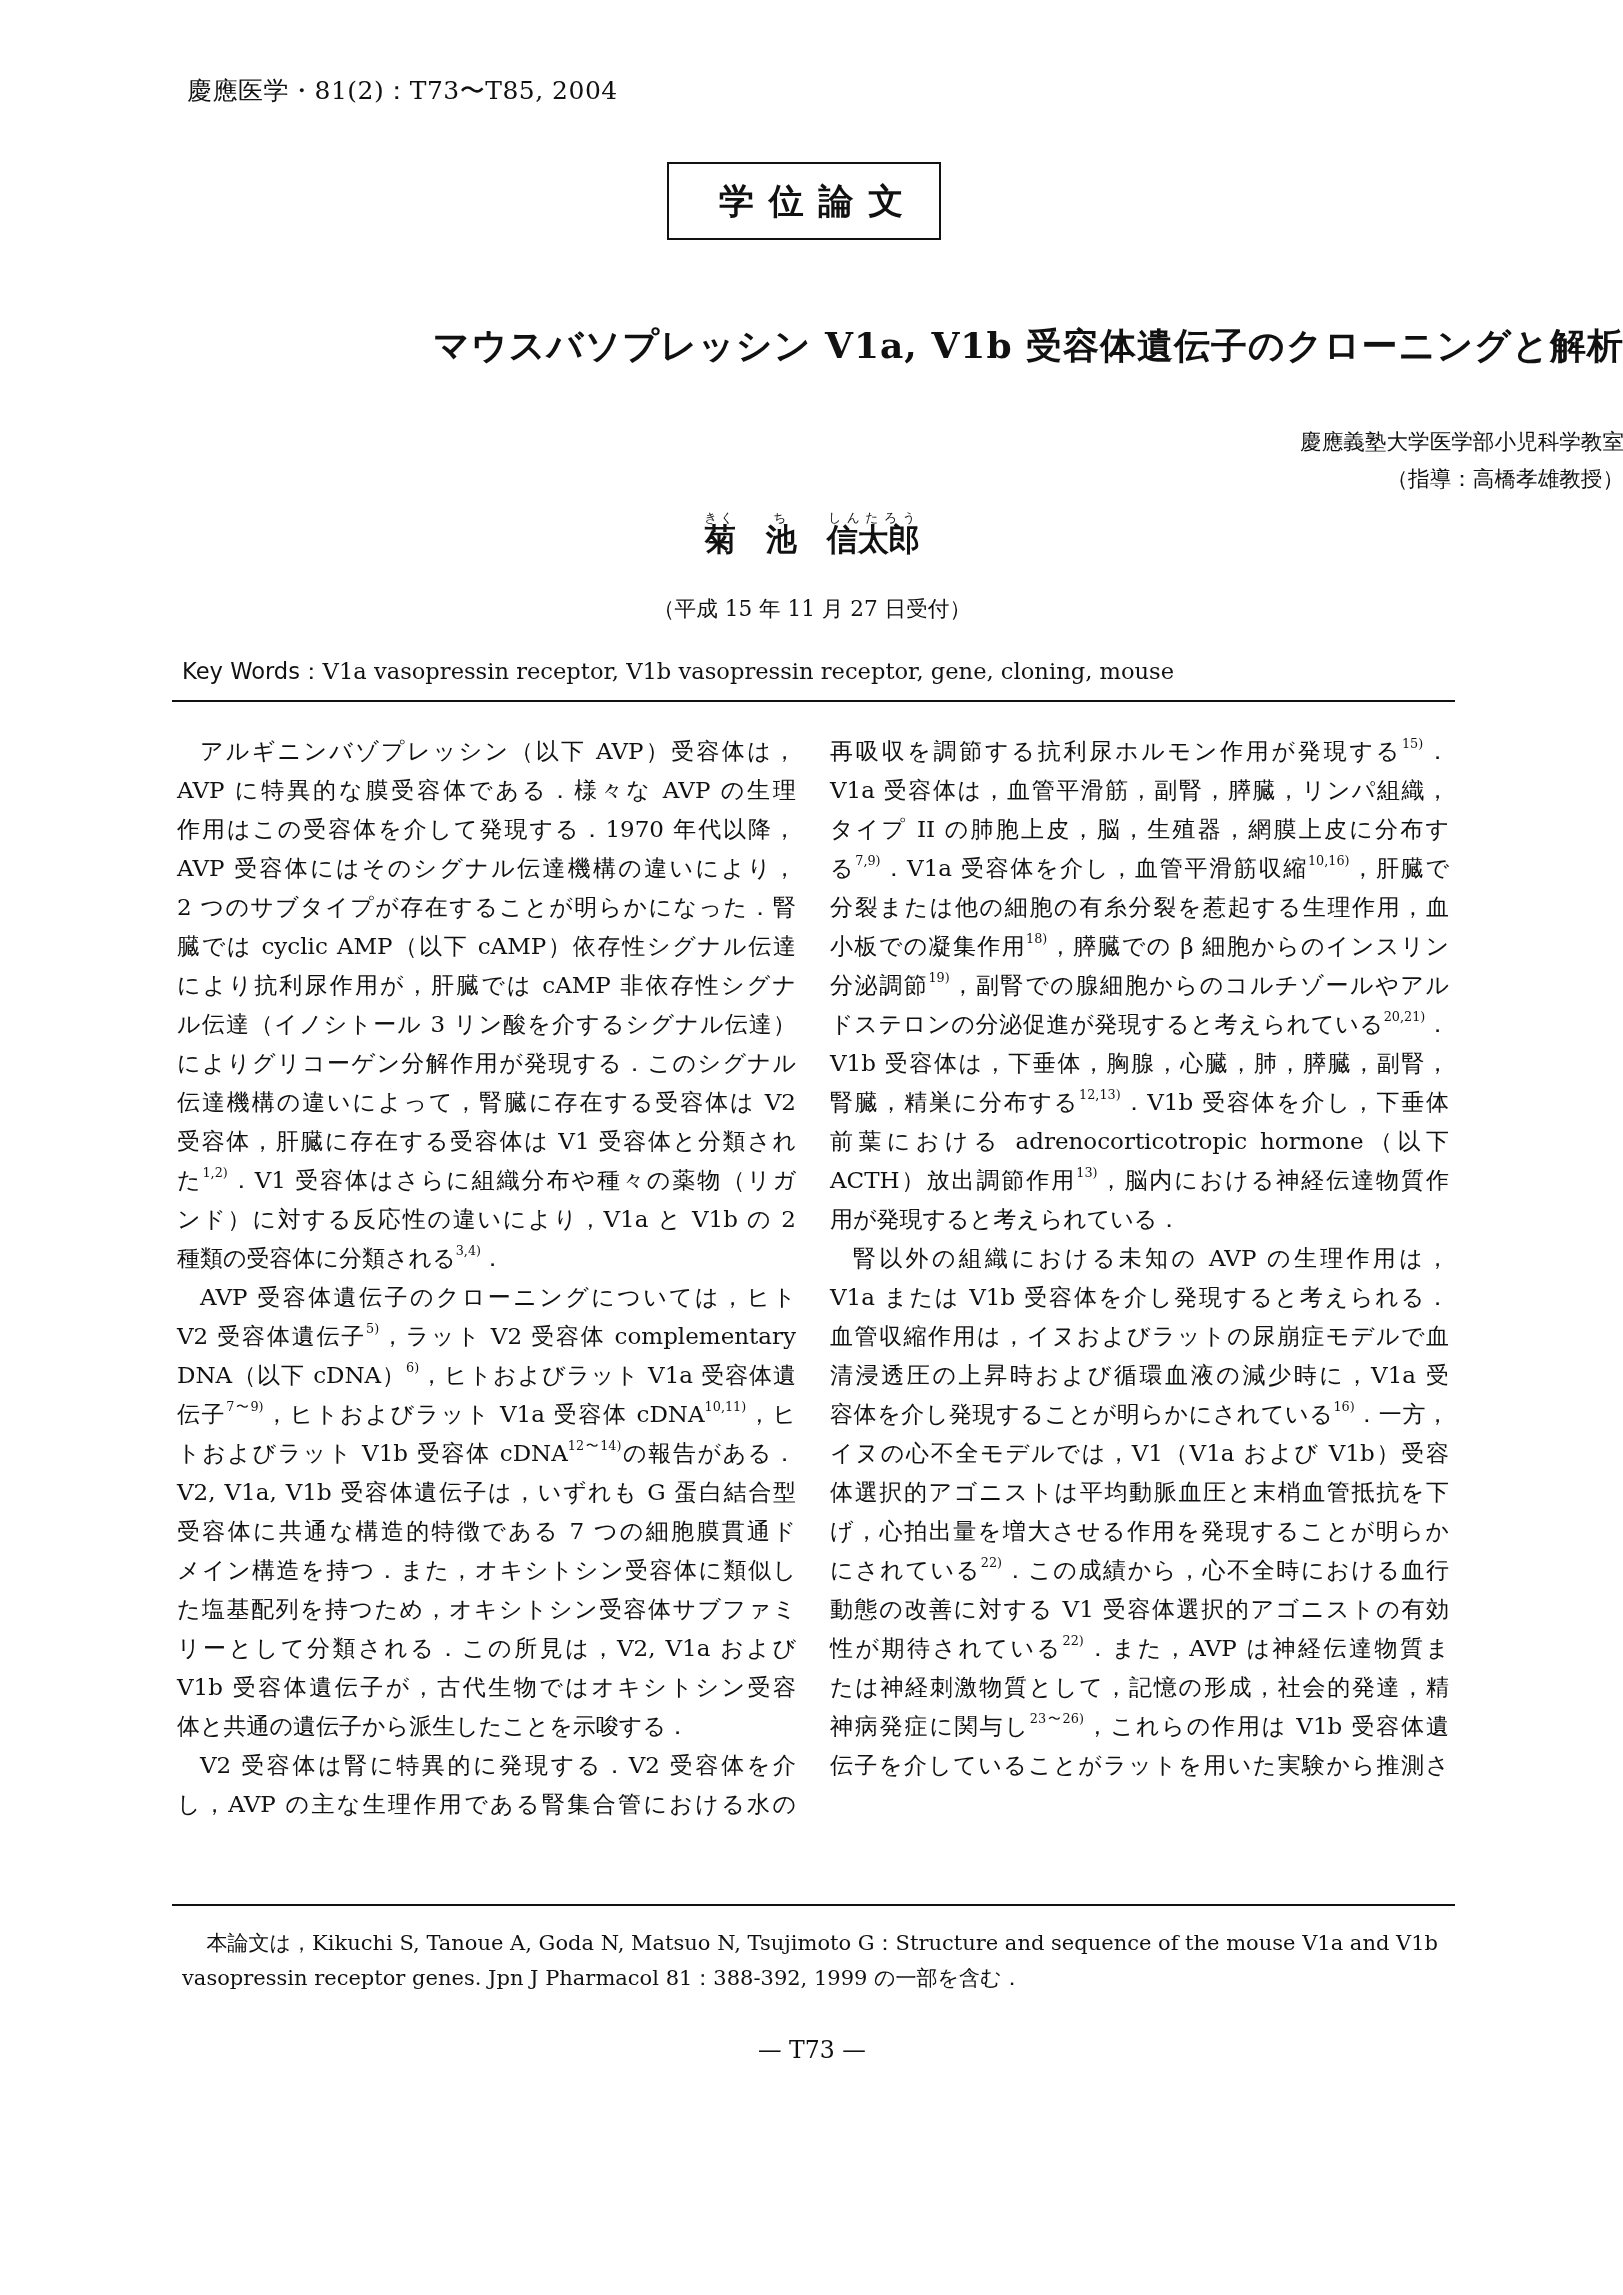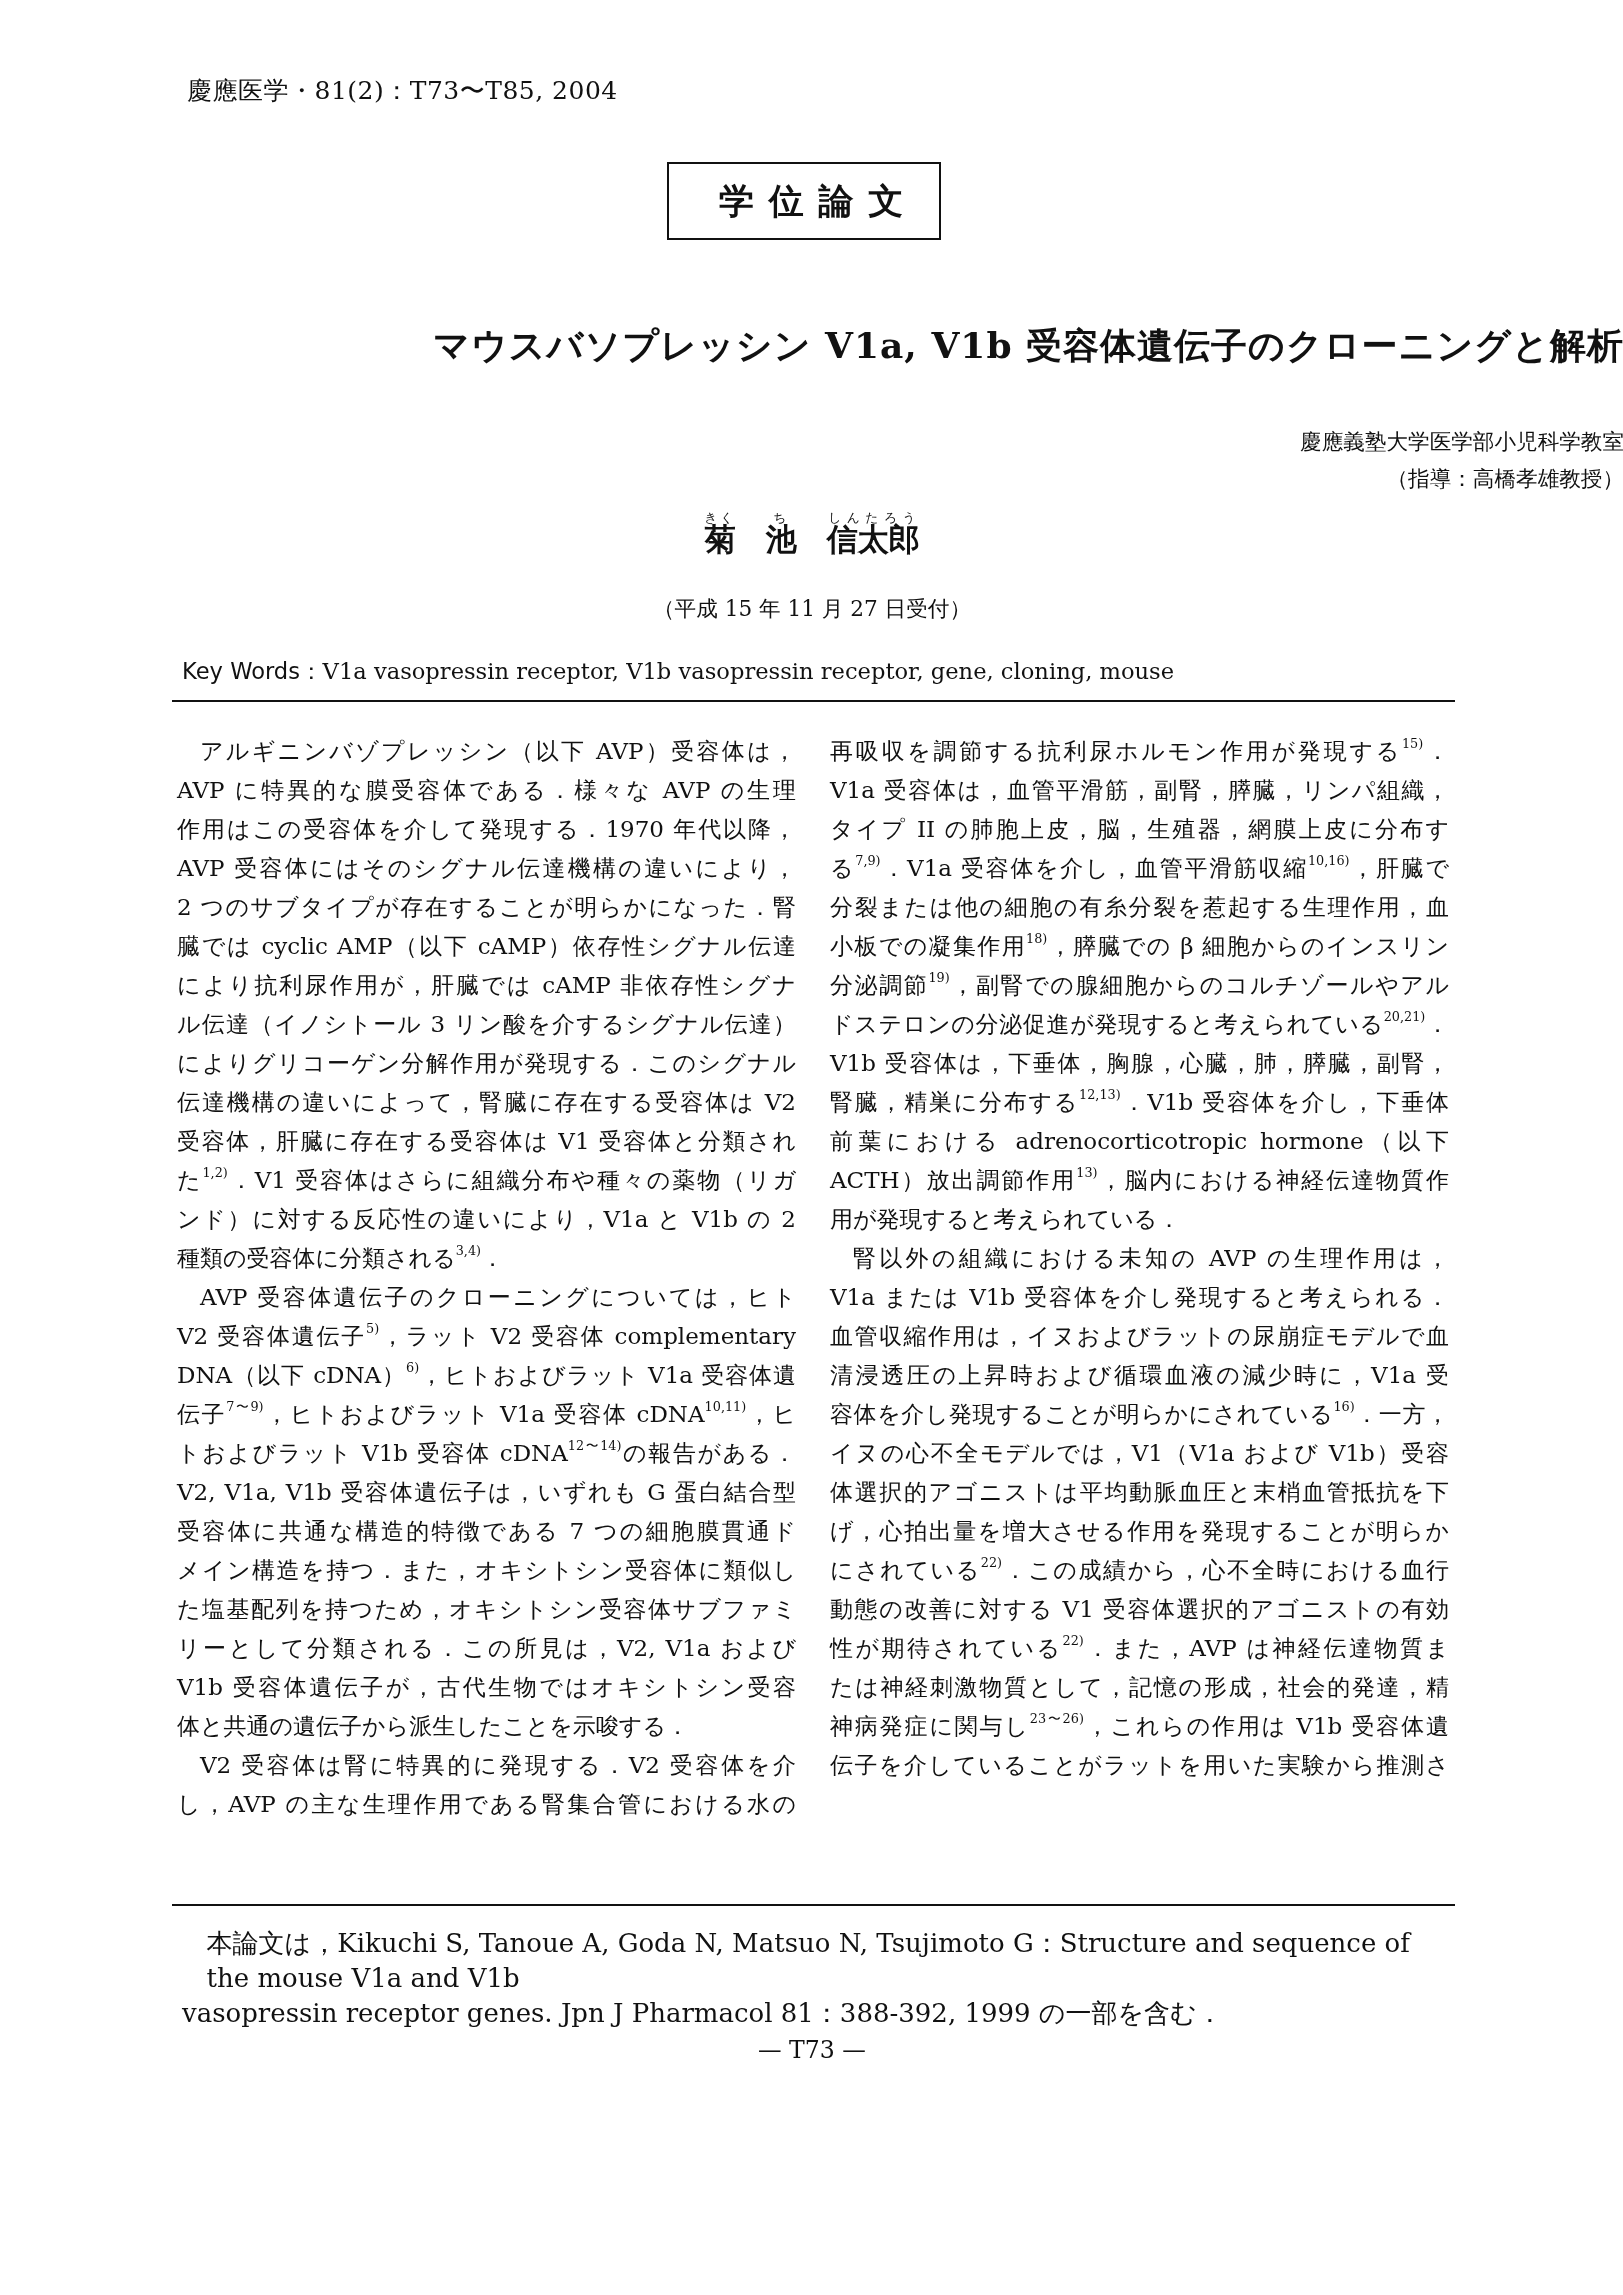--- a/index.html
+++ b/index.html
@@ -47,21 +47,21 @@
   .column {
     position: absolute; top: 732px; width: 619px; font-size: 23px; line-height: 39px;
   }
   .column.left { left: 177px; }
   .column.right { left: 830px; }
   .line { white-space: nowrap; display: block; text-align: justify; text-align-last: justify; }
   .line.last { text-align-last: left; }
   .line.indent { padding-left: 23px; }
   sup { font-size: 12.8px; vertical-align: 10.8px; line-height: 0; }
   .footnote {
-    position: absolute; left: 182px; top: 1926px; width: 1277px; font-size: 26px; line-height: 35px;
+    position: absolute; left: 182px; top: 1926px; width: 1277px; font-size: 21px; line-height: 35px;
   }
   .footnote .fn-indent { padding-left: 24.6px; }
   .page-number {
     position: absolute; left: 0; width: 1624px; top: 2036px; text-align: center; font-size: 23.6px;
   }
 </style>
 </head>
 <body>
 
 <div class="running-head">慶應医学・81(2)：T73〜T85, 2004</div>

